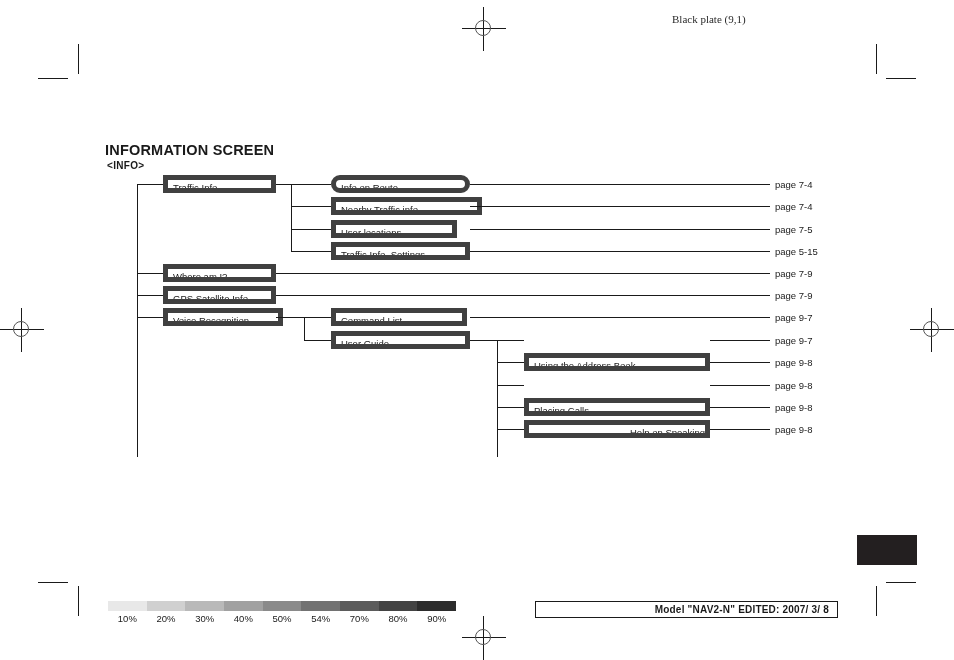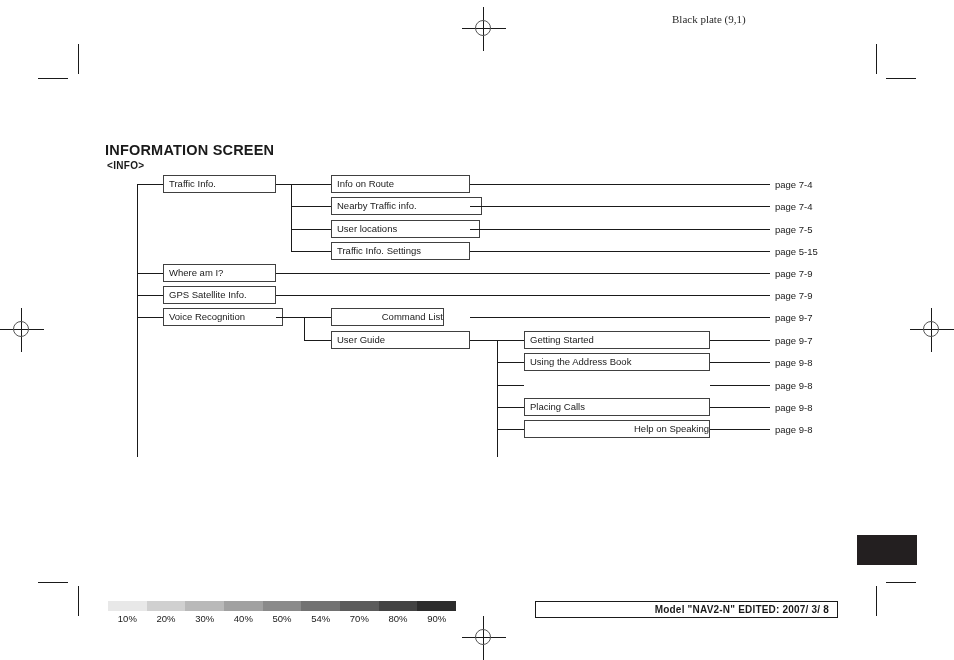--- a/index.html
+++ b/index.html
@@ -93,21 +93,21 @@
     letter-spacing: 0.3px;
     white-space: nowrap;
   }
 
   
   .tree { position: absolute; inset: 0; }
 
   .node-box {
     position: absolute;
     box-sizing: border-box;
-    border: 1px solid #404040;
+    border: 5px solid #404040;
     background: #ffffff;
     height: 18px;
     line-height: 16px;
     font-size: 9.5px;
     padding-left: 5px;
     white-space: nowrap;
     overflow: hidden;
   }
 
   .line-h {
@@ -230,31 +230,31 @@
 
     <div class="line-v" style="left:137px; top:184px; height:273px;"></div>
 
     <div class="line-h" style="left:137px; top:184px; width:26px;"></div>
     <div class="node-box" style="left:163px; top:175px; width:113px;">Traffic Info.</div>
     <div class="line-h" style="left:276px; top:184px; width:55px;"></div>
 
     <div class="line-v" style="left:291px; top:184px; height:68px;"></div>
 
     <div class="line-h" style="left:291px; top:184px; width:40px;"></div>
-    <div class="node-box" style="left:331px; top:175px; width:139px;">Info on Route</div>
+    <div class="node-box" style="left:331px; top:175px; width:139px;border-radius:9px;">Info on Route</div>
     <div class="line-h" style="left:470px; top:184px; width:300px;"></div>
     <div class="page-ref" style="left:775px; top:179px;">page 7-4</div>
 
     <div class="line-h" style="left:291px; top:206px; width:40px;"></div>
     <div class="node-box" style="left:331px; top:197px; width:151px;">Nearby Traffic info.</div>
     <div class="line-h" style="left:470px; top:206px; width:300px;"></div>
     <div class="page-ref" style="left:775px; top:201px;">page 7-4</div>
 
     <div class="line-h" style="left:291px; top:229px; width:40px;"></div>
-    <div class="node-box" style="left:331px; top:220px; width:149px;">User locations</div>
+    <div class="node-box" style="left:331px; top:220px; width:126px;">User locations</div>
     <div class="line-h" style="left:470px; top:229px; width:300px;"></div>
     <div class="page-ref" style="left:775px; top:224px;">page 7-5</div>
 
     <div class="line-h" style="left:291px; top:251px; width:40px;"></div>
     <div class="node-box" style="left:331px; top:242px; width:139px;">Traffic Info. Settings</div>
     <div class="line-h" style="left:470px; top:251px; width:300px;"></div>
     <div class="page-ref" style="left:775px; top:246px;">page 5-15</div>
 
     <div class="line-h" style="left:137px; top:273px; width:26px;"></div>
     <div class="node-box" style="left:163px; top:264px; width:113px;">Where am I?</div>
@@ -266,32 +266,31 @@
     <div class="line-h" style="left:276px; top:295px; width:494px;"></div>
     <div class="page-ref" style="left:775px; top:290px;">page 7-9</div>
 
     <div class="line-h" style="left:137px; top:317px; width:26px;"></div>
     <div class="node-box" style="left:163px; top:308px; width:120px;">Voice Recognition</div>
     <div class="line-h" style="left:276px; top:317px; width:55px;"></div>
 
     <div class="line-v" style="left:304px; top:317px; height:23px;"></div>
 
     <div class="line-h" style="left:304px; top:317px; width:27px;"></div>
-    <div class="node-box" style="left:331px; top:308px; width:113px;text-align:right;">Command List</div>
+    <div class="node-box" style="left:331px; top:308px; width:136px;">Command List</div>
     <div class="line-h" style="left:470px; top:317px; width:300px;"></div>
     <div class="page-ref" style="left:775px; top:312px;">page 9-7</div>
 
     <div class="line-h" style="left:304px; top:340px; width:27px;"></div>
     <div class="node-box" style="left:331px; top:331px; width:139px;">User Guide</div>
     <div class="line-h" style="left:470px; top:340px; width:54px;"></div>
 
     <div class="line-v" style="left:497px; top:340px; height:117px;"></div>
 
     <div class="line-h" style="left:497px; top:340px; width:27px;"></div>
-    <div class="node-box" style="left:524px; top:331px; width:186px;">Getting Started</div>
     <div class="line-h" style="left:710px; top:340px; width:60px;"></div>
     <div class="page-ref" style="left:775px; top:335px;">page 9-7</div>
 
     <div class="line-h" style="left:497px; top:362px; width:27px;"></div>
     <div class="node-box" style="left:524px; top:353px; width:186px;">Using the Address Book</div>
     <div class="line-h" style="left:710px; top:362px; width:60px;"></div>
     <div class="page-ref" style="left:775px; top:357px;">page 9-8</div>
 
     <div class="line-h" style="left:497px; top:385px; width:27px;"></div>
     <div class="line-h" style="left:710px; top:385px; width:60px;"></div>

